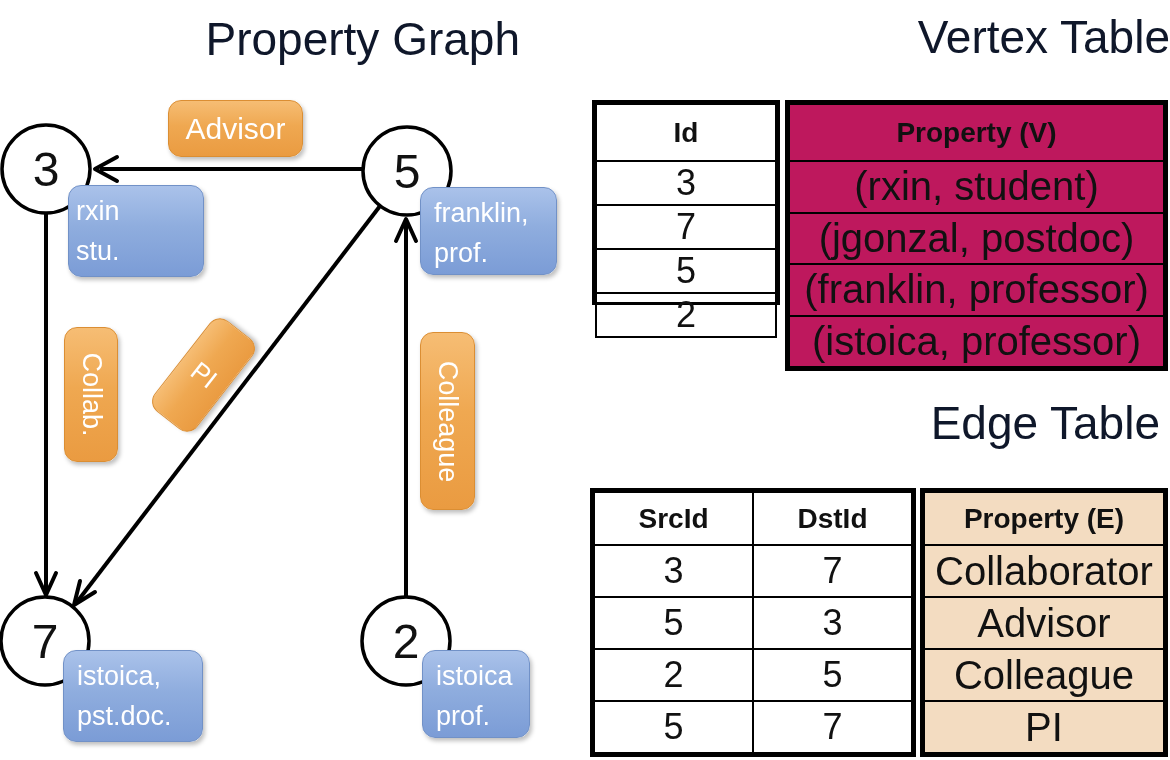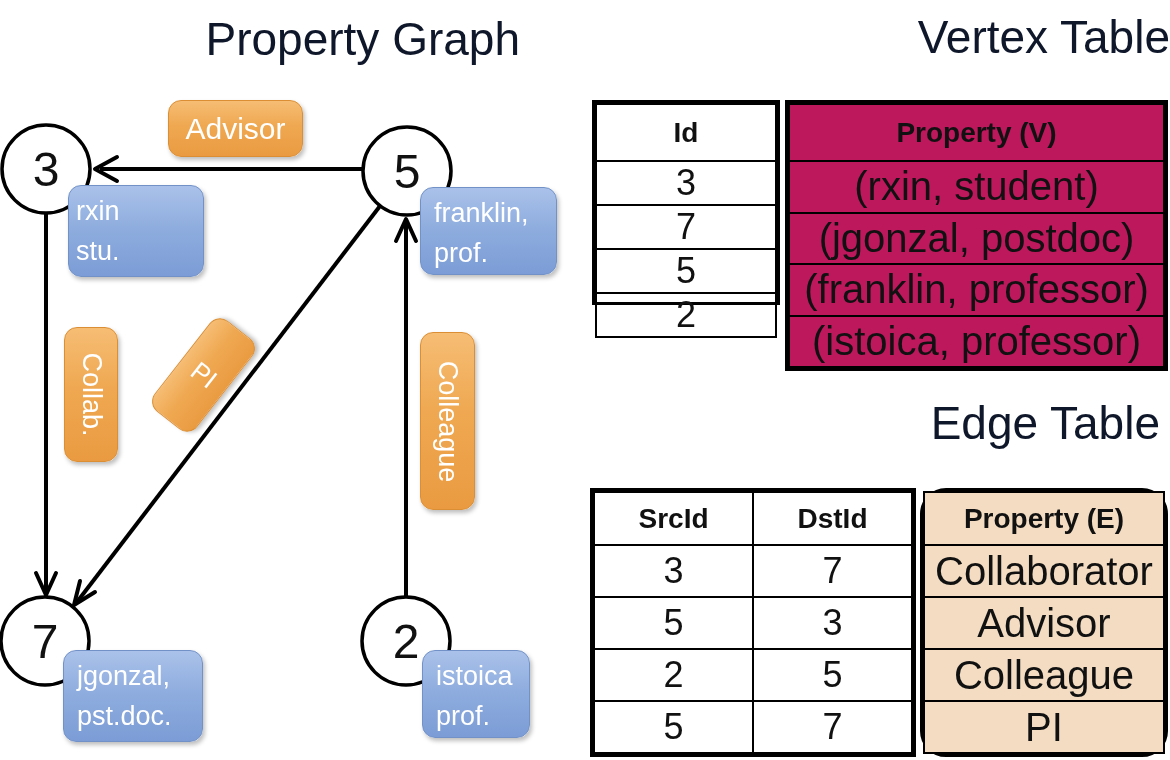--- a/index.html
+++ b/index.html
@@ -50,21 +50,21 @@
   #pill-advisor{left:168px;top:100px;width:135px;height:57px;font-size:30px;}
   #pill-collab{left:64px;top:327px;width:54px;height:135px;font-size:27px;}
   #pill-colleague{left:420px;top:332px;width:55px;height:178px;font-size:27px;}
   #pill-pi{left:146px;top:348px;width:115px;height:54px;font-size:26px;transform:rotate(-52deg);}
   .rot90{transform:rotate(90deg);white-space:nowrap;display:block;}
 
   .tblwrap{position:absolute;border:3px solid #000;box-sizing:border-box;background:#fff;}
   #vt-id{left:592px;top:100px;width:188px;height:205px;}
   #vt-prop{left:785px;top:100px;width:383px;height:271px;}
   #et-ids{left:590px;top:488px;width:326px;height:269px;}
-  #et-prop{left:920px;top:488px;width:248px;height:269px;border-radius:26px;}
+  #et-prop{left:920px;top:488px;width:248px;height:269px;}
   .tblwrap table{
     width:100%;height:100%;border-collapse:collapse;table-layout:fixed;
   }
   .tblwrap td{
     border:2px solid #000;text-align:center;vertical-align:middle;
     font-size:40px;padding:0;color:#111;
   }
   .tblwrap tr.hdr td{font-weight:bold;font-size:28px;}
   #vt-id tr.hdr, #vt-prop tr.hdr{height:57px;}
   #et-ids tr.hdr, #et-prop tr.hdr{height:53px;}
@@ -122,21 +122,21 @@
 
   <div class="vbox" id="vbox-rxin">
     <div>rxin</div>
     <div>stu.</div>
   </div>
   <div class="vbox" id="vbox-franklin">
     <div>franklin,</div>
     <div>prof.</div>
   </div>
   <div class="vbox" id="vbox-jgonzal">
-    <div>jgonzal,</div>
+    <div>istoica,</div>
     <div>pst.doc.</div>
   </div>
   <div class="vbox" id="vbox-istoica">
     <div>istoica</div>
     <div>prof.</div>
   </div>
 
   <div class="tblwrap" id="vt-id">
     <table>
       <tbody>

